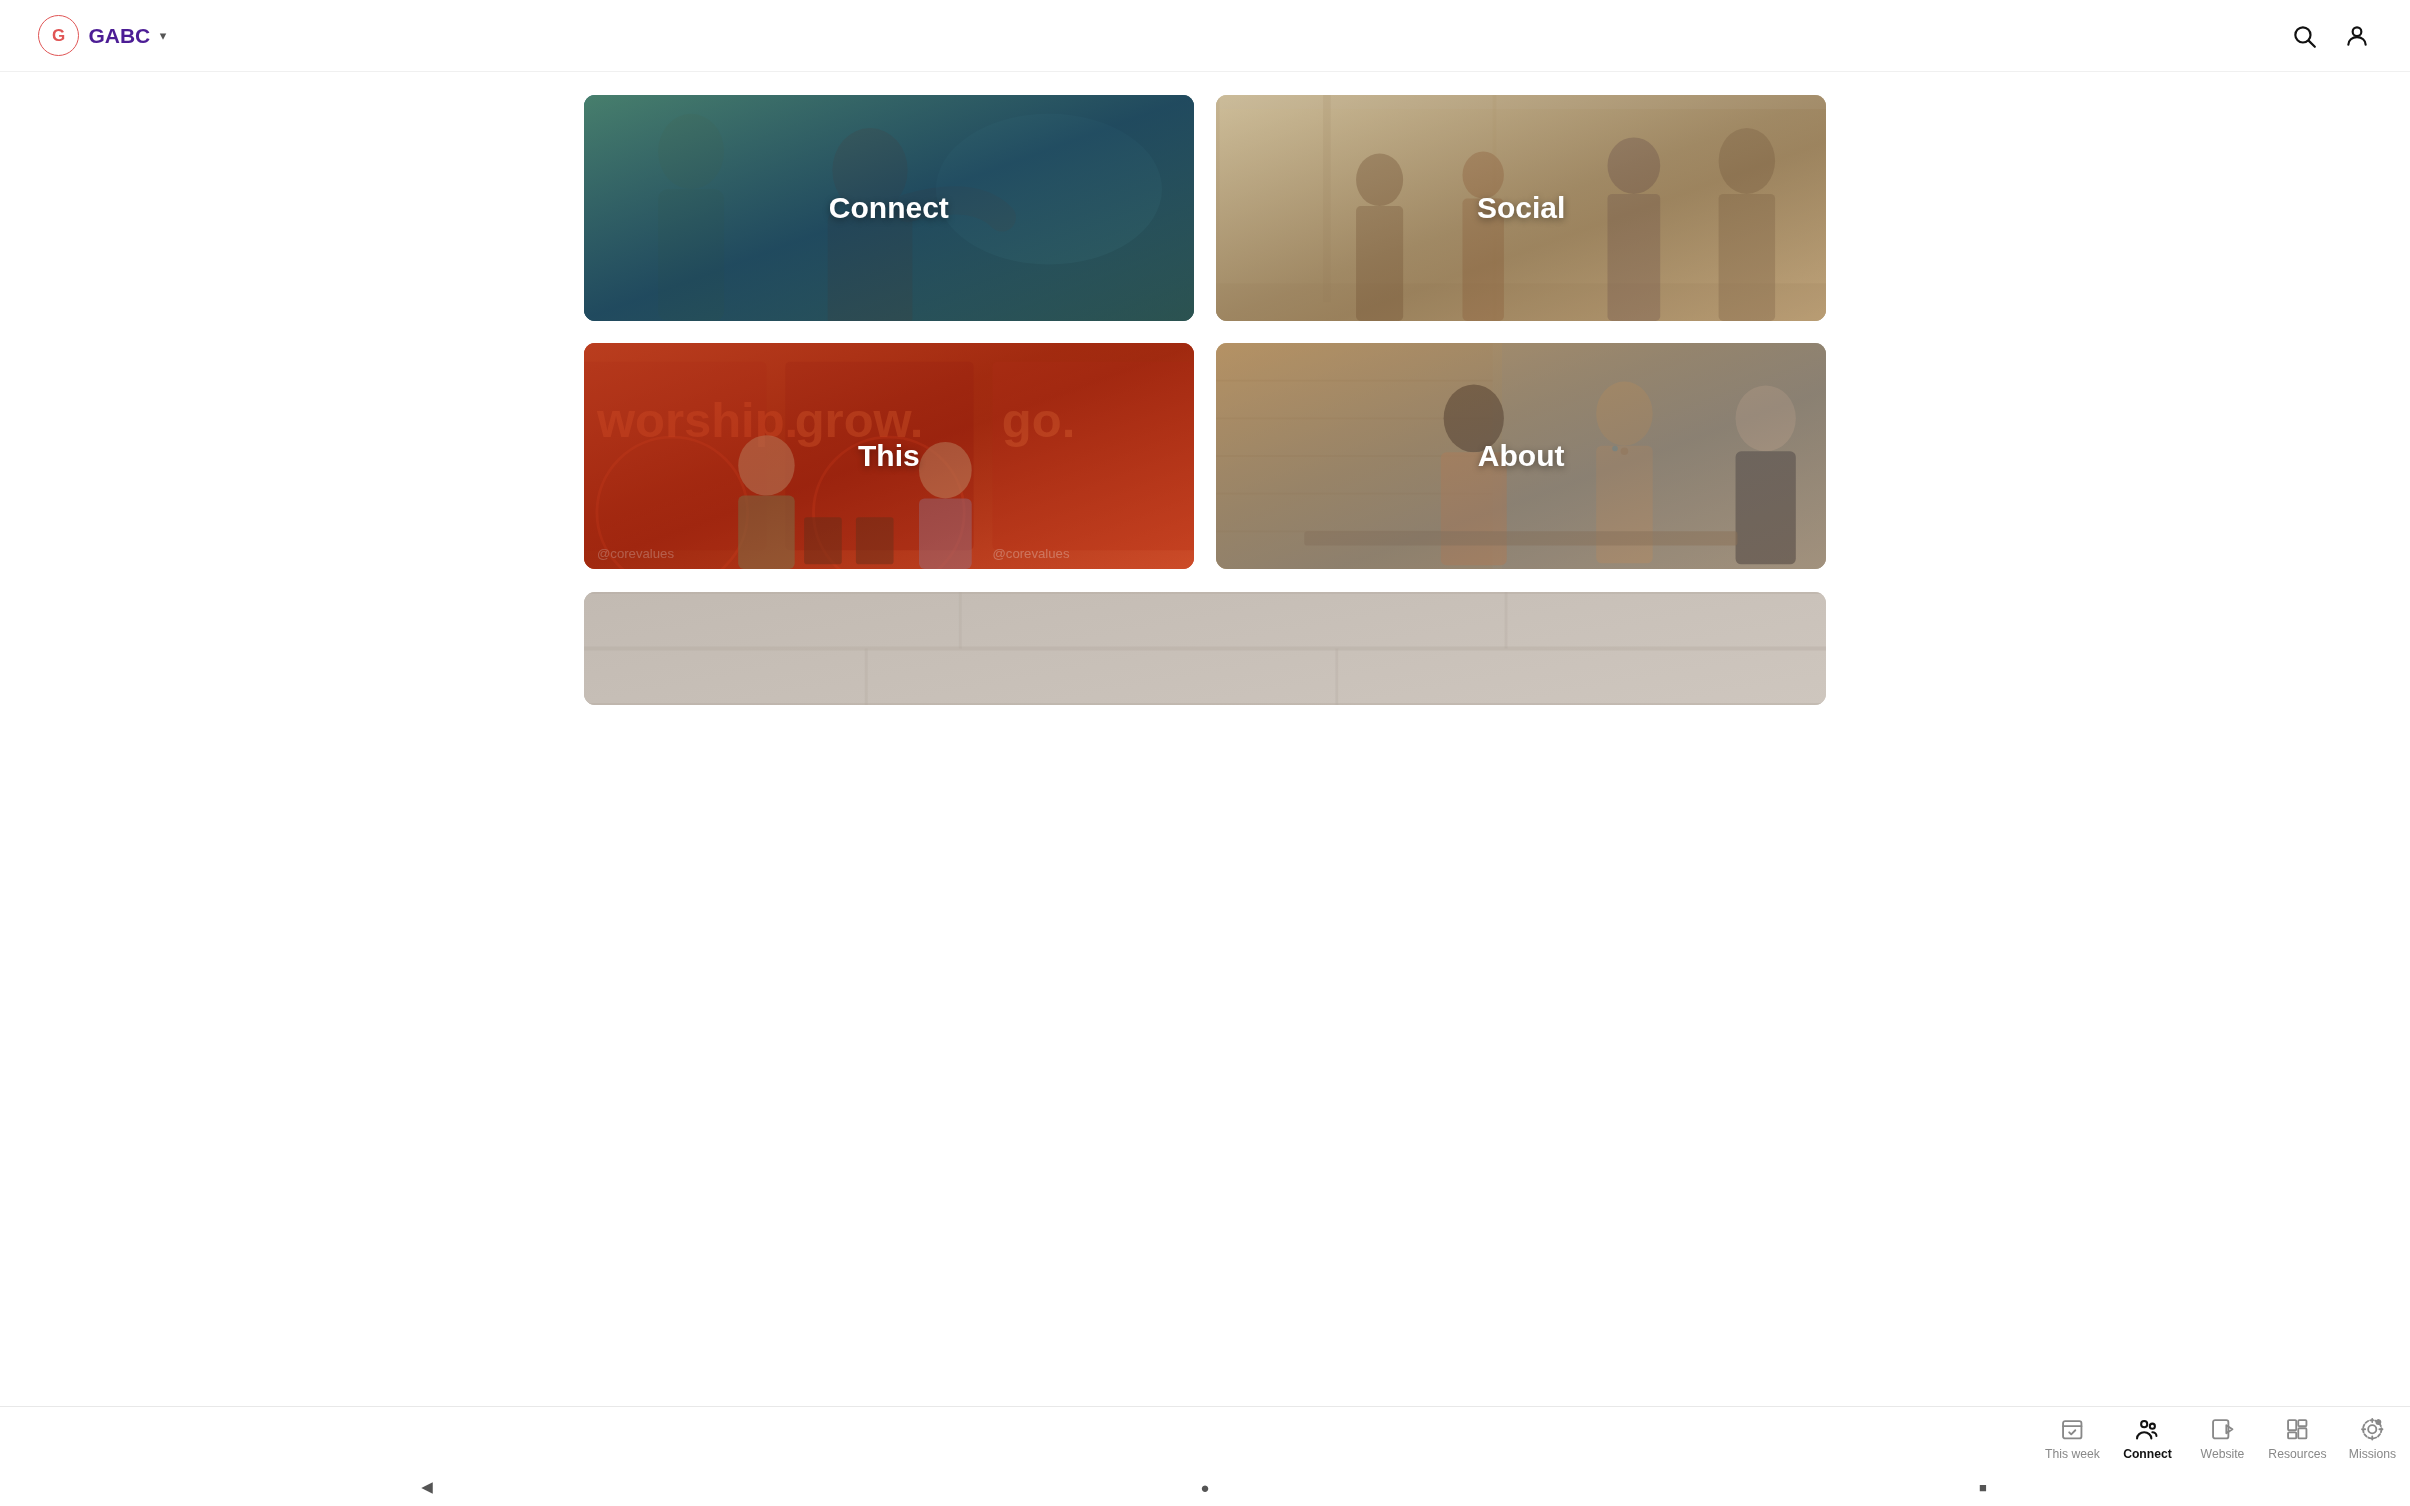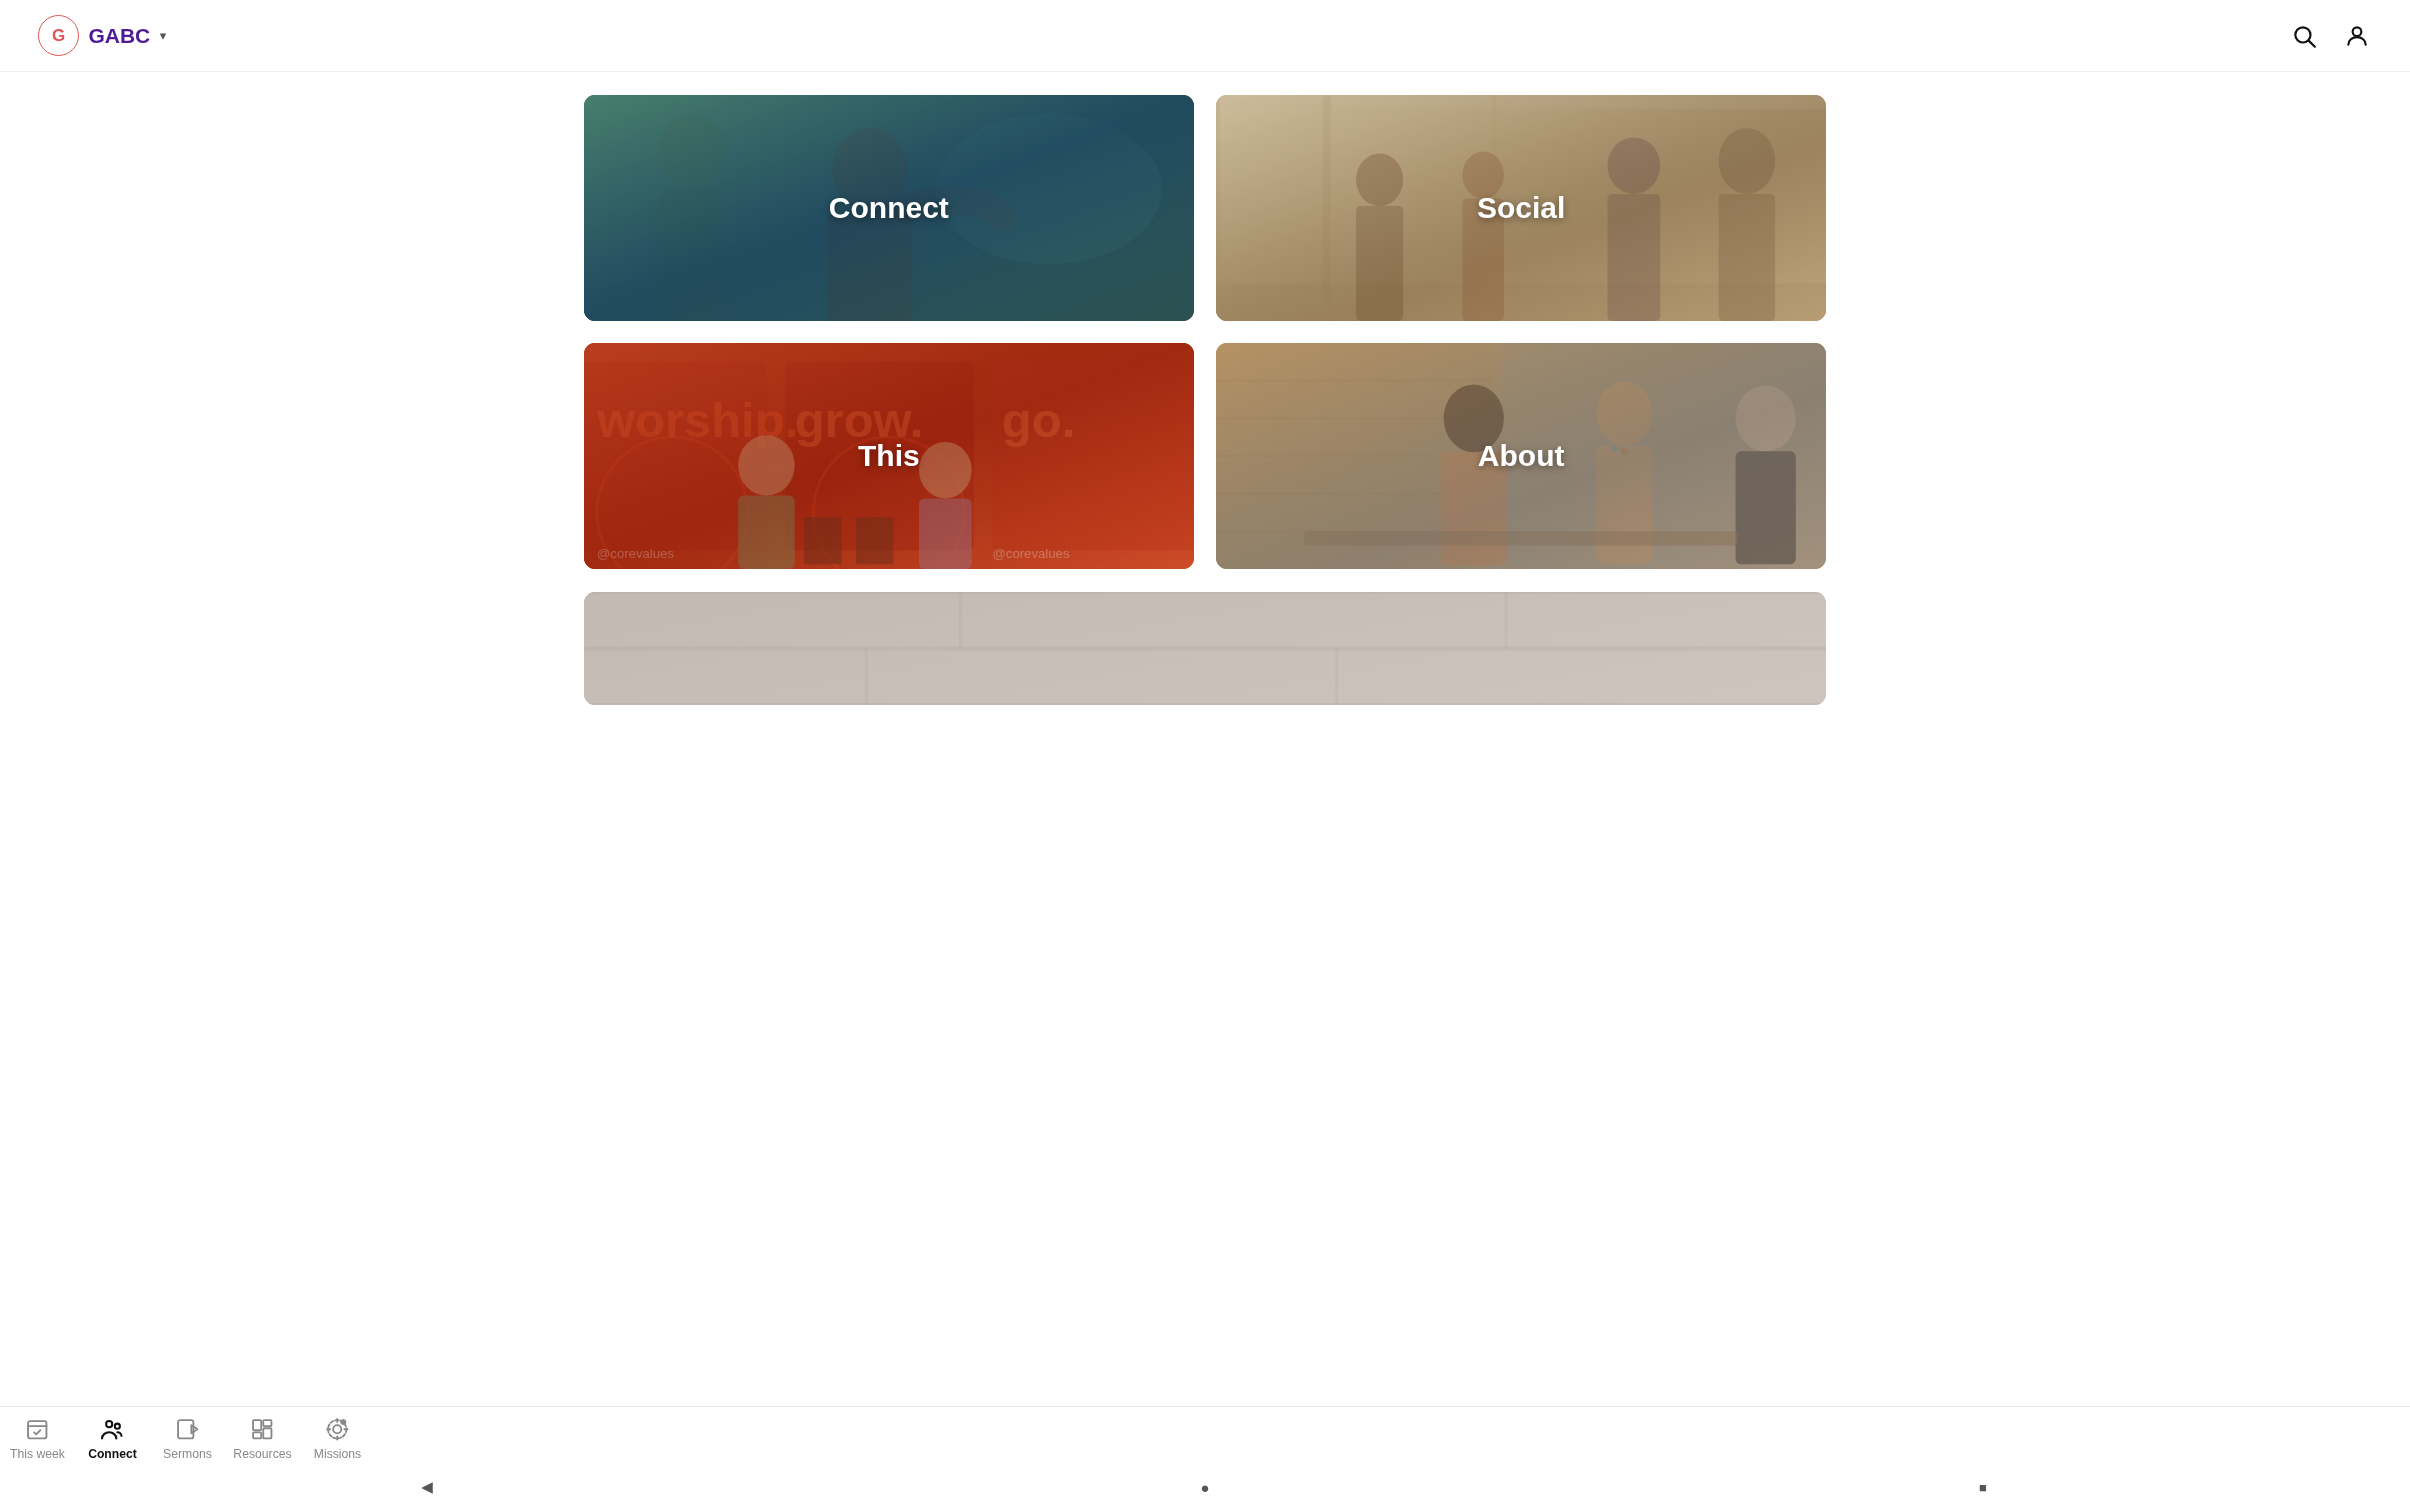--- a/index.html
+++ b/index.html
@@ -172,21 +172,21 @@
 
     
     .bottom-nav {
       position: fixed;
       bottom: 38px;
       left: 0;
       right: 0;
       background: #fff;
       border-top: 0.9px solid #e8e8e8;
       display: flex;
-      justify-content: flex-start;
+      justify-content: flex-end;
       align-items: center;
       padding: 9.4px 0 7.5px;
       z-index: 200;
     }
     .nav-item {
       display: flex;
       flex-direction: column;
       align-items: center;
       gap: 3.8px;
       cursor: pointer;
@@ -461,21 +461,21 @@
     <span class="nav-label active">Connect</span>
   </div>
 
   <div class="nav-item">
     <div class="nav-icon">
       <svg viewBox="0 0 24 24" fill="none" stroke="#888" stroke-width="1.8" stroke-linecap="round" stroke-linejoin="round">
         <rect x="3" y="3" width="15" height="18" rx="2"></rect>
         <polygon points="16,8 22,12 16,16"></polygon>
       </svg>
     </div>
-    <span class="nav-label">Sermons</span>
+    <span class="nav-label">Website</span>
   </div>
 
   <div class="nav-item">
     <div class="nav-icon">
       <svg viewBox="0 0 24 24" fill="none" stroke="#888" stroke-width="1.8" stroke-linecap="round" stroke-linejoin="round">
         <rect x="3" y="3" width="8" height="10" rx="1"></rect>
         <rect x="13" y="3" width="8" height="6" rx="1"></rect>
         <rect x="3" y="15" width="8" height="6" rx="1"></rect>
         <rect x="13" y="11" width="8" height="10" rx="1"></rect>
       </svg>

